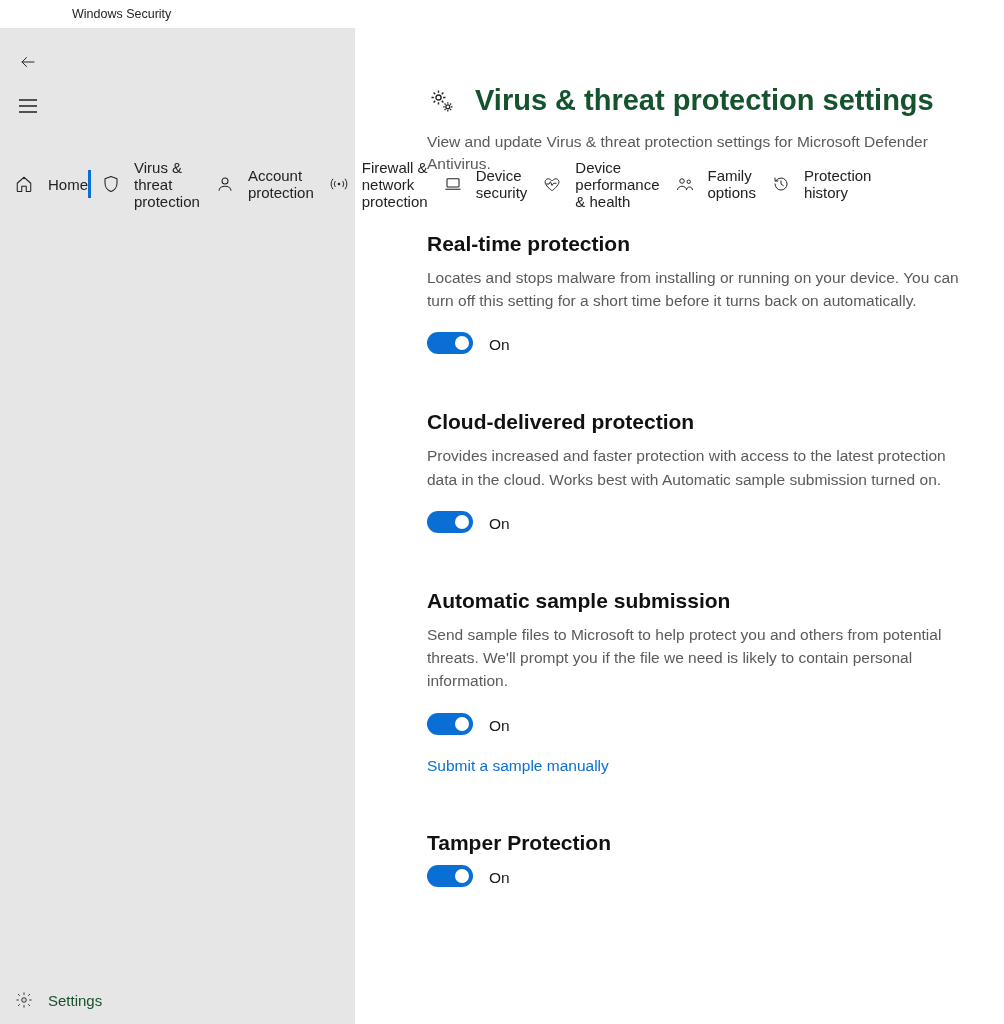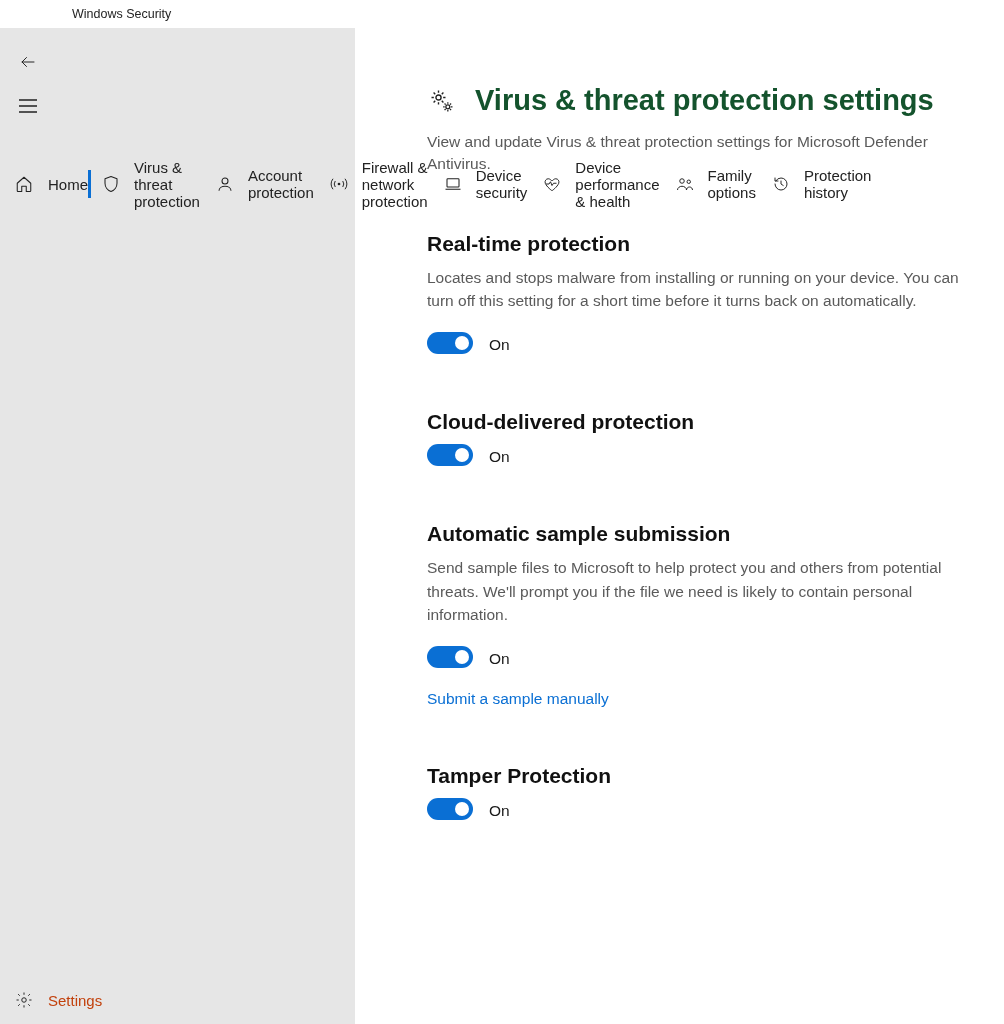--- a/index.html
+++ b/index.html
@@ -6,21 +6,21 @@
   html, body { width: 1004px; height: 1024px; font-family: "Segoe UI", Arial, sans-serif; background: #fff; color: #1a1a1a; overflow: hidden; }
   .titlerow { height: 28px; display: flex; align-items: center; padding-left: 32px; font-size: 12.5px; color: #232323; background: #fff; margin-left: 40px; }
   .shell { display: flex; height: calc(1024px - 28px); }
   .sidebar { width: 355px; background: #e6e6e6; display: flex; flex-direction: column; padding-top: 12px; }
   .iconbtn { width: 44px; height: 44px; display: flex; align-items: center; justify-content: center; cursor: pointer; margin-left: 6px; }
   .navlist { margin-top: 34px; display: flex; }
   .navitem { display: flex; align-items: center; height: 44px; padding-left: 14px; cursor: pointer; font-size: 15px; color: #222; position: relative; }
   .navitem .icon { width: 20px; height: 20px; margin-right: 14px; display: flex; align-items: center; justify-content: center; }
   .navitem.selected::before { content: ""; position: absolute; left: 0; top: 8px; bottom: 8px; width: 3px; background: #0a6fd4; }
   .sidebar-spacer { flex: 1; }
-  .settingsrow { display: flex; align-items: center; height: 48px; padding-left: 14px; cursor: pointer; font-size: 15px; color: #c2410c; }
+  .settingsrow { display: flex; align-items: center; height: 48px; padding-left: 14px; cursor: pointer; font-size: 15px; color: #14532d; }
   .settingsrow .icon { width: 20px; height: 20px; margin-right: 14px; display: flex; align-items: center; justify-content: center; }
   .main { flex: 1; background: #fff; padding: 56px 40px 0 72px; overflow-y: auto; }
   .page-header { display: flex; align-items: center; margin-bottom: 14px; }
   .page-header-icon { width: 30px; height: 30px; margin-right: 18px; display: flex; align-items: center; justify-content: center; }
   .page-title { font-size: 29px; font-weight: 600; color: #14532d; }
   .page-desc { font-size: 15.5px; color: #5a5a5a; line-height: 1.45; max-width: 560px; margin-bottom: 56px; }
   .section { margin-bottom: 56px; max-width: 560px; }
   .section-title { font-size: 21px; font-weight: 600; color: #111; margin-bottom: 10px; }
   .section-desc { font-size: 15.5px; color: #5a5a5a; line-height: 1.5; margin-bottom: 20px; }
   .toggle-row { display: flex; align-items: flex-end; gap: 16px; }
@@ -166,20 +166,21 @@
       <h2 class="section-title">Real-time protection</h2>
       <p class="section-desc">Locates and stops malware from installing or running on your device. You can turn off this setting for a short time before it turns back on automatically.</p>
       <div class="toggle-row">
         <div class="toggle"></div>
         <span class="toggle-label">On</span>
       </div>
     </div>
 
     <div class="section">
       <h2 class="section-title">Cloud-delivered protection</h2>
+      <p class="section-desc">Provides increased and faster protection with access to the latest protection data in the cloud. Works best with Automatic sample submission turned on.</p>
       <div class="toggle-row">
         <div class="toggle"></div>
         <span class="toggle-label">On</span>
       </div>
     </div>
 
     <div class="section">
       <h2 class="section-title">Automatic sample submission</h2>
       <p class="section-desc">Send sample files to Microsoft to help protect you and others from potential threats. We'll prompt you if the file we need is likely to contain personal information.</p>
       <div class="toggle-row">

